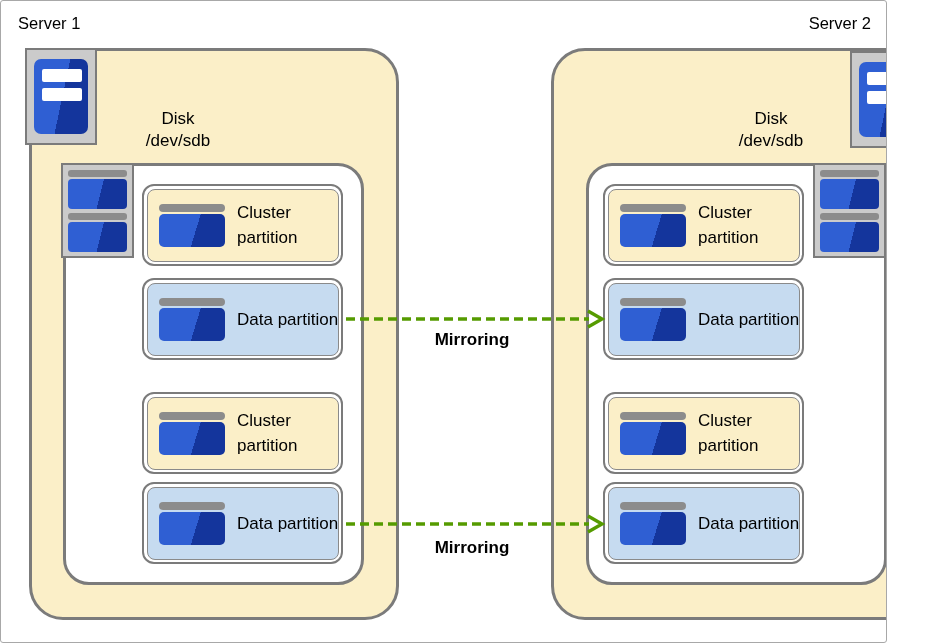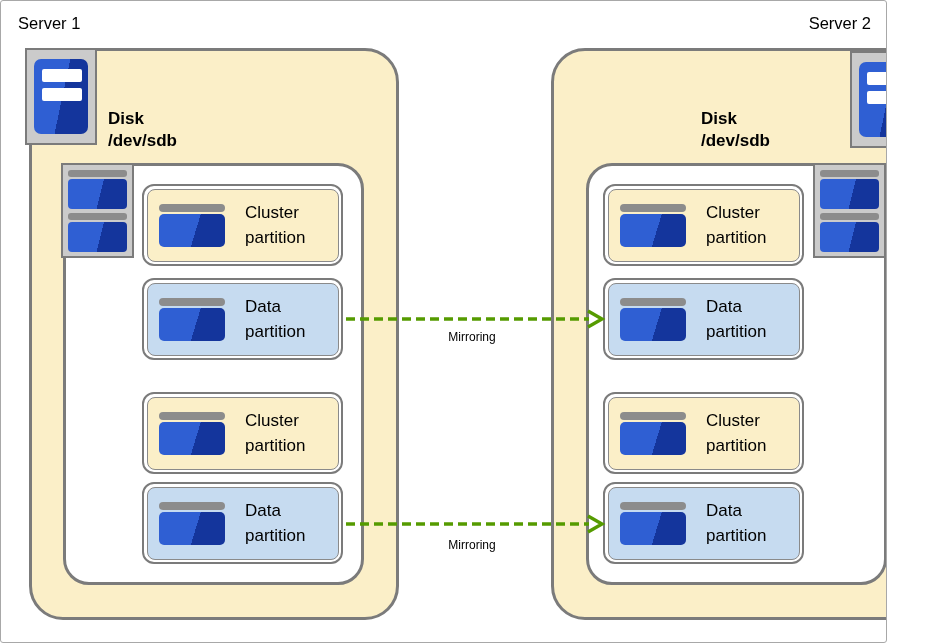--- a/index.html
+++ b/index.html
@@ -34,22 +34,22 @@
   }
   .server-box.s1{left:28px;}
   .server-box.s2{left:550px;}
   .disk-container{
     position:absolute;top:162px;width:301px;height:422px;
     background:#fff;border:3px solid var(--border-gray);border-radius:26px;
   }
   .disk-container.s1{left:62px;}
   .disk-container.s2{left:585px;}
   .disk-label{
-    position:absolute;top:107px;width:140px;text-align:left;
-    font-size:17px;line-height:22px;color:var(--text-color);font-weight:bold;
+    position:absolute;top:107px;width:140px;text-align:center;
+    font-size:17px;line-height:22px;color:var(--text-color);
   }
   .disk-label.s1{left:107px;}
   .disk-label.s2{left:700px;}
   
   .server-icon{
     position:absolute;width:72px;height:97px;
     background:var(--icon-frame);border:2.5px solid var(--border-gray);
   }
   .server-icon.s1{left:24px;top:47px;}
   .server-icon.s2{left:849px;top:50px;}
@@ -88,29 +88,29 @@
   .p-content{
     position:absolute;inset:0;display:flex;align-items:center;padding-left:15px;
   }
   .p-icon{width:66px;flex:0 0 66px;}
   .p-bar{height:8px;border-radius:4px;background:var(--icon-bar);margin-bottom:2px;}
   .p-blue{
     height:33px;border-radius:5px;
     background:linear-gradient(107deg,var(--blue-light) 55%,var(--blue-dark) 55%);
   }
   .p-label{
-    margin-left:20px;font-size:17px;line-height:25px;color:var(--text-color);width:102px;
+    margin-left:12px;font-size:17px;line-height:25px;color:var(--text-color);width:102px;
   }
   
   .arrows{
     position:absolute;left:0;top:0;z-index:20;color:var(--arrow-green);pointer-events:none;
   }
   .mirroring-label{
     position:absolute;z-index:21;width:120px;text-align:center;
-    font-size:12px;color:var(--text-color);
+    font-size:17px;color:var(--text-color);font-weight:bold;
   }
   .mirroring-label.m1{left:411px;top:329px;}
   .mirroring-label.m2{left:411px;top:537px;}
 </style>
 </head>
 <body>
 
 <div class="canvas">
 
   <div class="server-title s1">Server 1</div>

